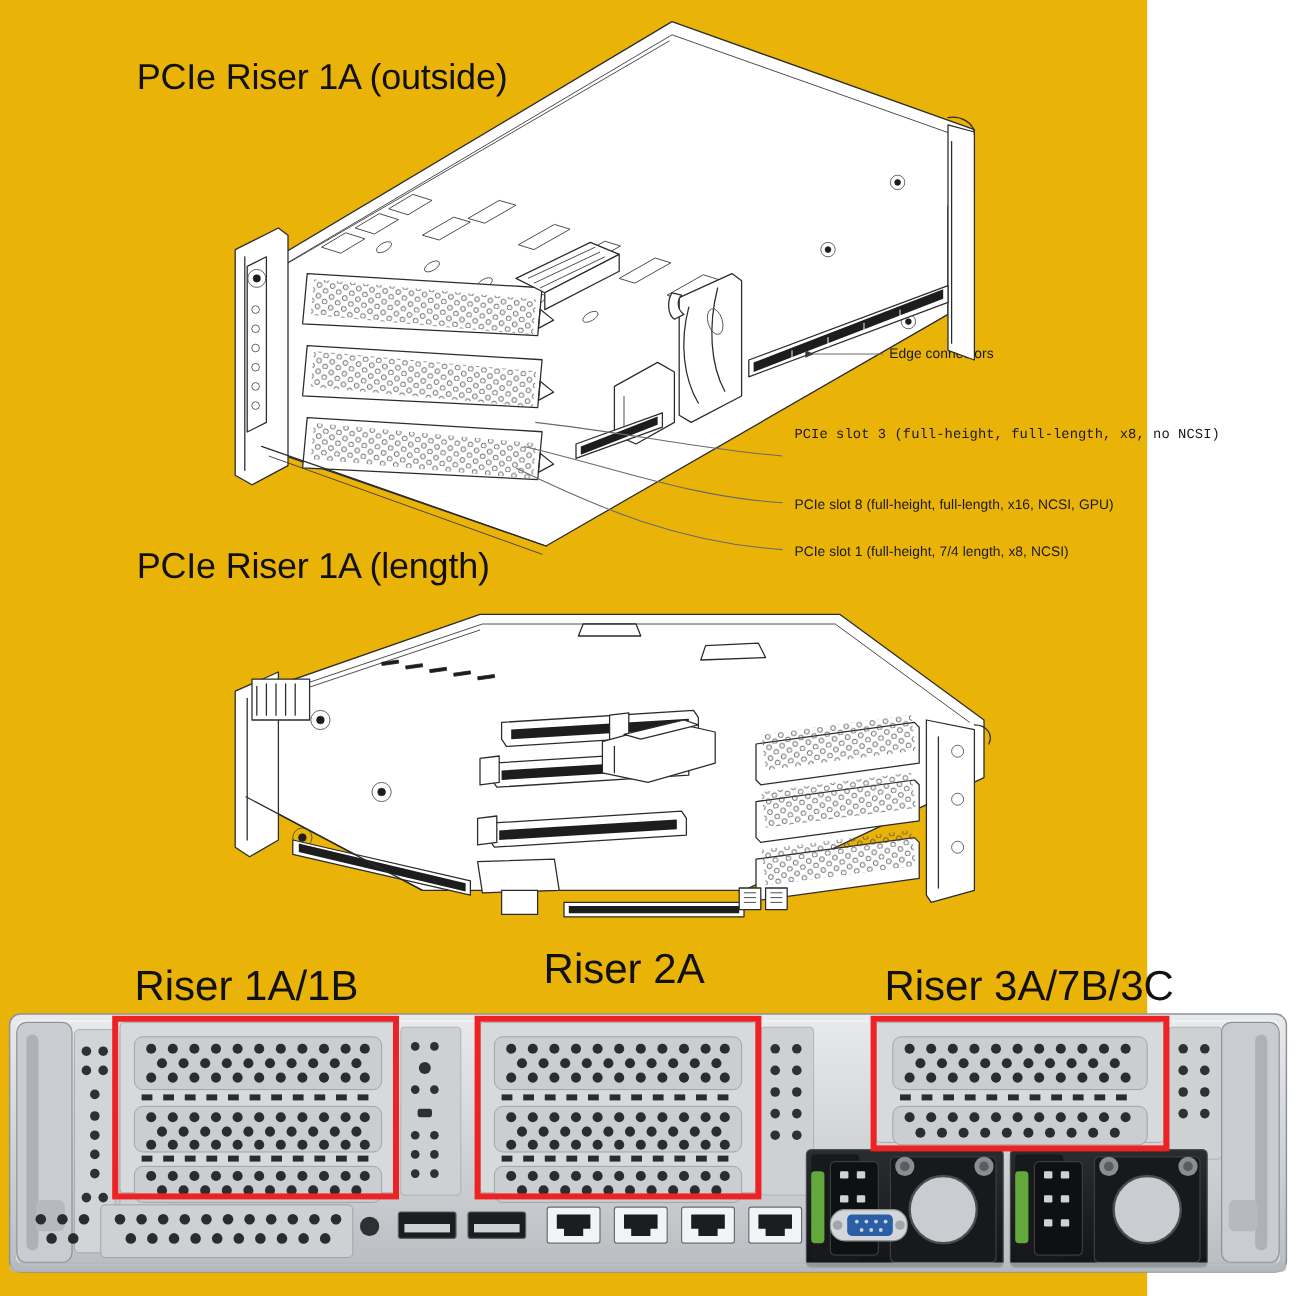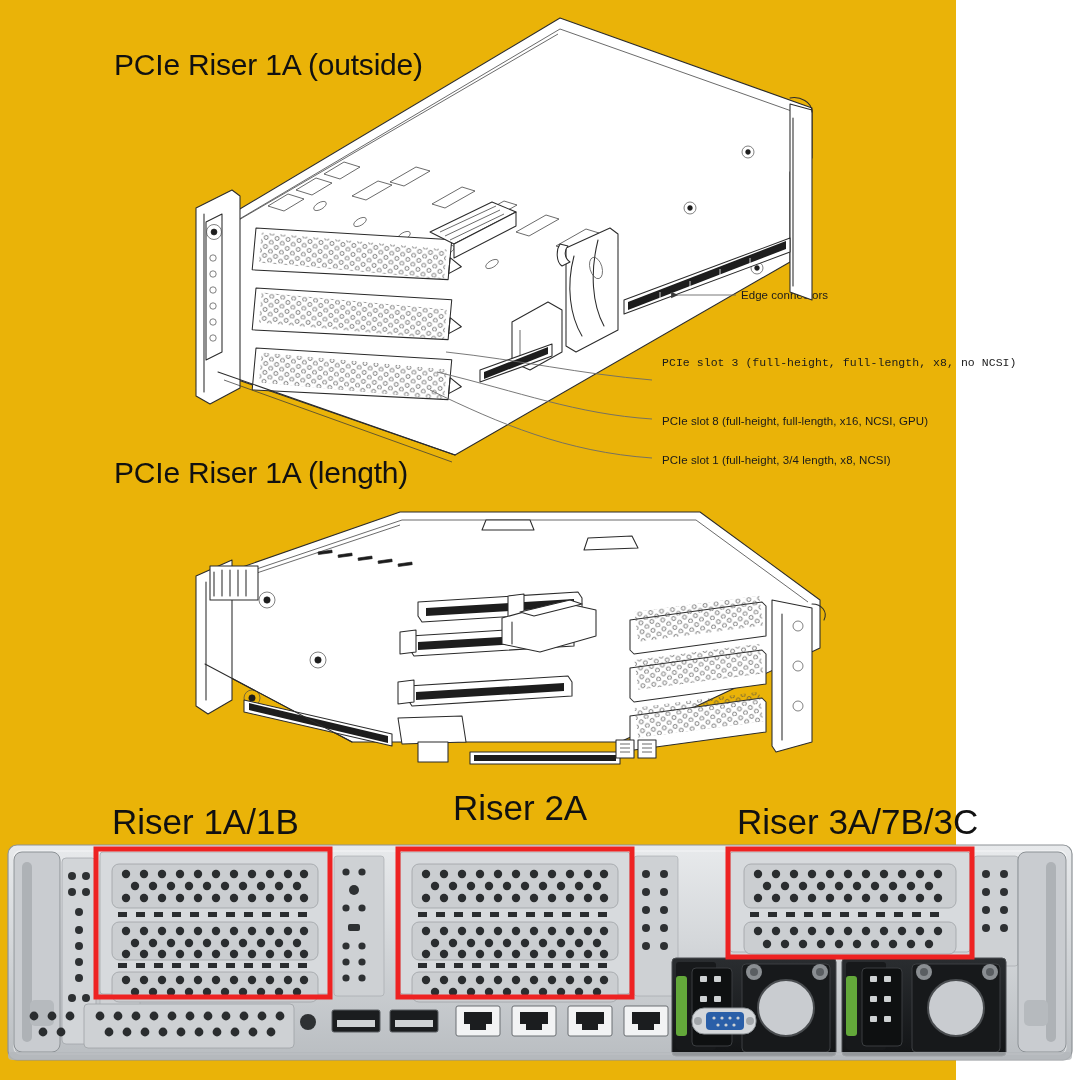--- a/index.html
+++ b/index.html
@@ -58,21 +58,21 @@
 
 <div id="page">
 
   <div class="section-title" id="title-outside">PCIe Riser 1A (outside)</div>
 
   <div class="section-title" id="title-inside">PCIe Riser 1A (length)</div>
 
   <div class="callout-label" id="lab-edge">Edge connectors</div>
   <div class="callout-label" id="lab-slot3">PCIe slot 3 (full-height, full-length, x8, no NCSI)</div>
   <div class="callout-label" id="lab-slot2">PCIe slot 8 (full-height, full-length, x16, NCSI, GPU)</div>
-  <div class="callout-label" id="lab-slot1">PCIe slot 1 (full-height, 3/4 length, x8, NCSI)</div>
+  <div class="callout-label" id="lab-slot1">PCIe slot 1 (full-height, 7/4 length, x8, NCSI)</div>
 
   <div class="riser-heading" id="rh1">Riser 1A/1B</div>
   <div class="riser-heading" id="rh2">Riser 2A</div>
   <div class="riser-heading" id="rh3">Riser 3A/7B/3C</div>
 
   <svg class="layer" viewBox="0 0 1080 1080">
     <defs>
 
       <pattern id="perf" x="0" y="0" width="11" height="9" patternUnits="userSpaceOnUse">
         <circle cx="3" cy="2.5" r="2.0" class="hole"></circle>

